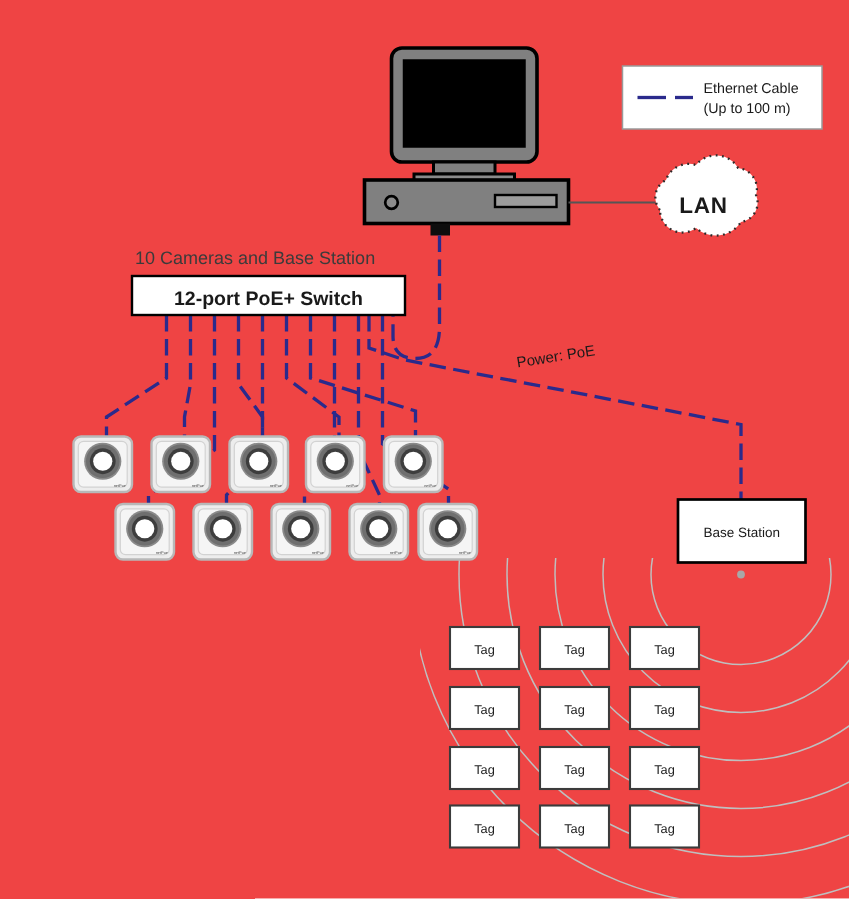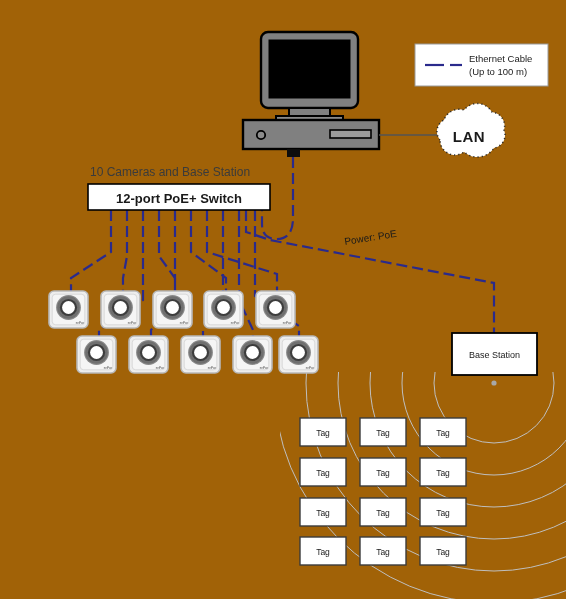--- a/index.html
+++ b/index.html
@@ -7,21 +7,21 @@
     padding: 0;
     background: #ffffff;
   }
   body {
     font-family: "Liberation Sans", sans-serif;
   }
   #diagram-root {
     position: relative;
     width: 566px;
     height: 599px;
-    background: #a16207;
+    background: #ef4444;
     overflow: hidden;
   }
   #diagram-svg {
     position: absolute;
     top: 0;
     left: 0;
     width: 566px;
     height: 599px;
   }
   .svg-text {

